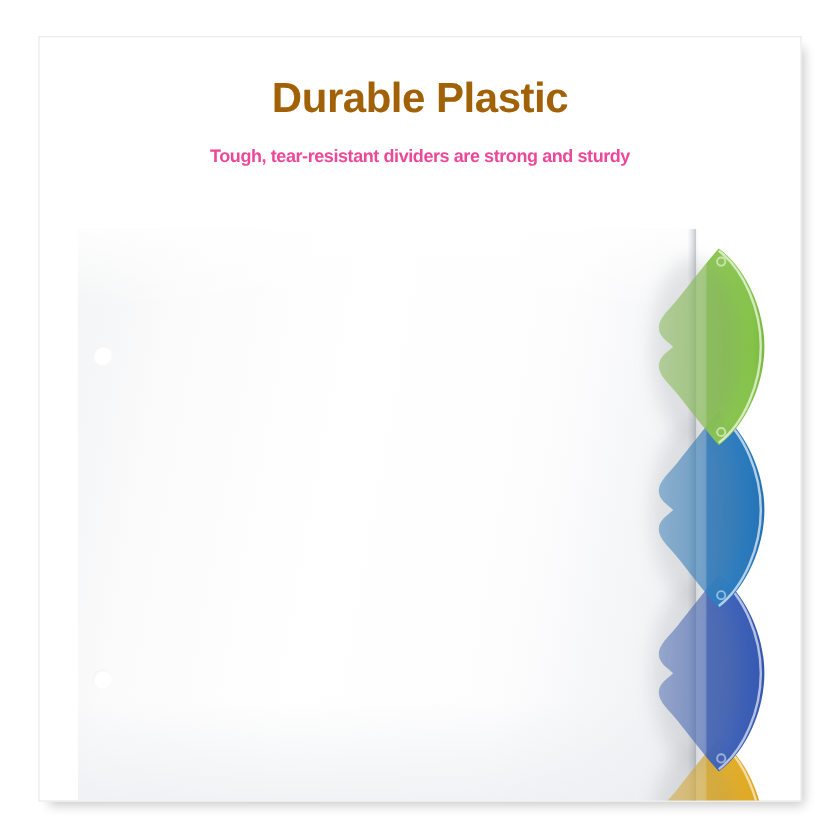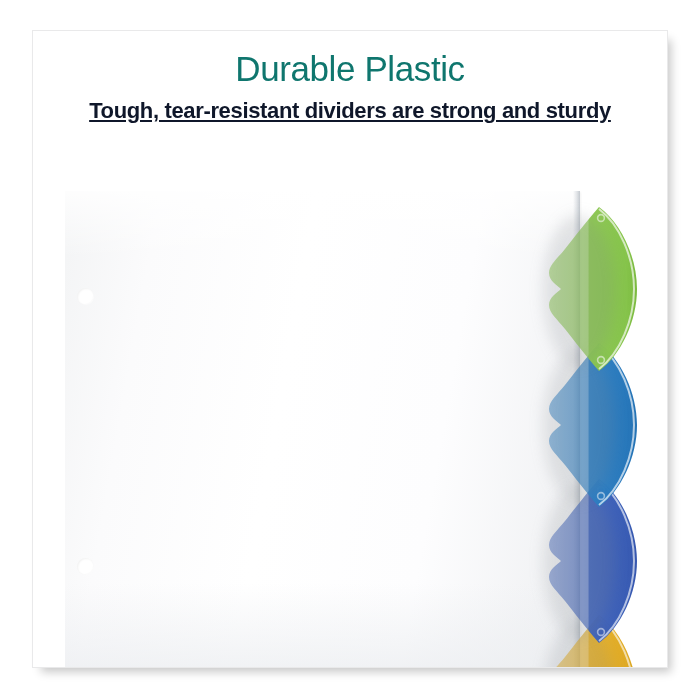--- a/index.html
+++ b/index.html
@@ -40,38 +40,37 @@
     position: absolute;
     left: 0;
     top: 14px;
     width: 100%;
     text-align: center;
     padding: 0 18px;
     box-sizing: border-box;
   }
 
   .headline {
-    margin: 3px;
+    margin: 16px;
     font-family: "Liberation Sans", sans-serif;
     font-size: 35px;
     line-height: 41px;
-    font-weight: normal;
+    font-weight: bold;
     letter-spacing: -0.4px;
-    color: #0f766e;
+    color: #a16207;
   }
 
   .subhead {
     margin: 9px 0 0 0;
     font-family: "Liberation Sans", sans-serif;
-    font-size: 22px;
+    font-size: 15px;
     line-height: 25px;
     font-weight: bold;
     letter-spacing: -0.35px;
-    color: #0f172a;
-    text-decoration: underline;
+    color: #ec4899;
   }
 
   
   .divider-sheet {
     position: absolute;
     left: 32px;
     top: 160px;
     width: 515px;
     height: 478px;
     background:

